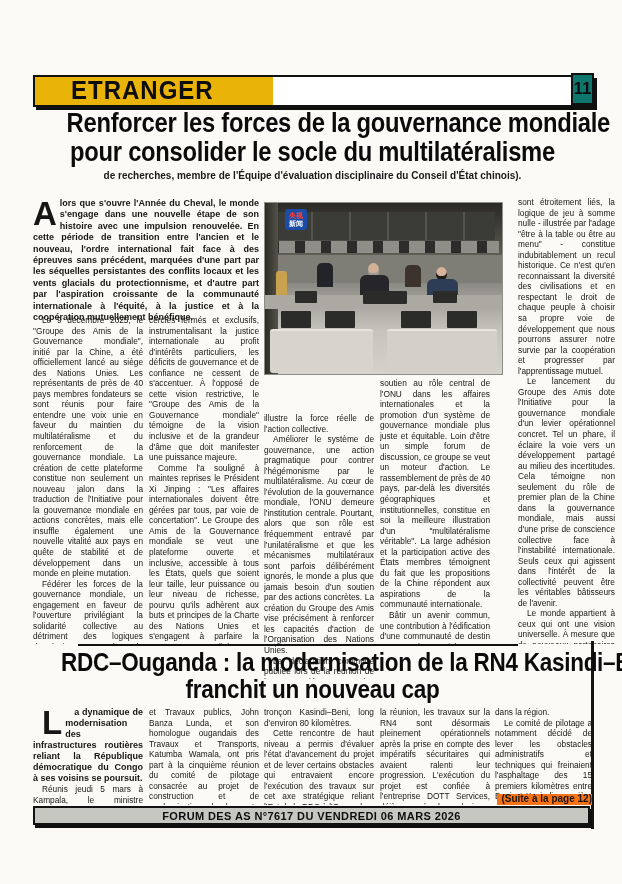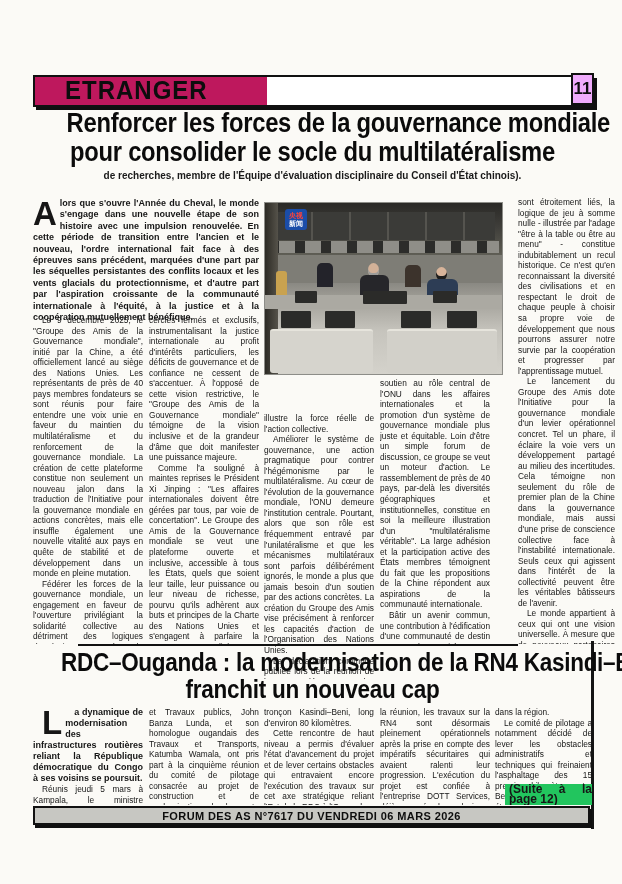--- a/index.html
+++ b/index.html
@@ -7,25 +7,25 @@
     width:622px;height:884px;position:relative;overflow:hidden;
     background:#fbfaf6;color:#161616;
     font-family:"Liberation Sans", sans-serif;
     -webkit-font-smoothing:antialiased;
   }
   .abs{position:absolute;}
 
   
   .masthead{left:33px;top:75px;width:557px;height:28px;border:2px solid #111;
     background:#fff;box-shadow:3px 3px 0 0 #101010;}
-  .masthead-grey{position:absolute;left:0;top:0;width:232px;height:100%;background:#be185d;
-    display:flex;align-items:center;}
+  .masthead-grey{position:absolute;left:0;top:0;width:232px;height:100%;background:#eab308;
+    display:flex;align-items:center;padding-left:6px;}
   .section-title{font-size:24px;font-weight:900;letter-spacing:1px;padding-left:30px;
     transform:scaleY(1.05);color:#0d0d0d;}
-  .pagenum-box{position:absolute;right:-2px;top:-4px;width:23px;height:32px;background:#f0abfc;
+  .pagenum-box{position:absolute;right:-2px;top:-4px;width:23px;height:32px;background:#0f766e;
     border:2px solid #111;box-sizing:border-box;display:flex;align-items:center;justify-content:center;
     font-size:17px;font-weight:900;color:#0d0d0d;}
 
   
   .headline1{left:33px;top:109px;width:559px;text-align:center;}
   .headline2{left:33px;top:649px;width:559px;text-align:center;}
   .hl{display:block;font-weight:900;font-size:27px;line-height:29px;white-space:nowrap;
     transform:scaleX(0.88);transform-origin:50% 50%;color:#0b0b0b;letter-spacing:-0.3px;}
   .headline2 .hl{font-size:25px;line-height:27px;transform:scaleX(0.9);}
   .byline{left:33px;top:170px;width:559px;text-align:center;font-size:10px;font-weight:bold;
@@ -45,21 +45,21 @@
   .a1c5{left:518px;top:197px;width:97px;height:447px;}
   .divider{left:78px;top:644px;width:440px;height:2px;background:#111;}
   .edge-line{left:591px;top:641px;width:3px;height:188px;background:#141414;}
 
   .a2lead{font-weight:bold;font-size:9px;line-height:11px;text-align:justify;margin:0 0 6px 0;}
   .a2c1{left:33px;top:707px;width:110px;height:98px;}
   .a2c2{left:149px;top:707px;width:110px;height:98px;}
   .a2c3{left:264px;top:707px;width:110px;height:98px;}
   .a2c4{left:380px;top:707px;width:110px;height:98px;}
   .a2c5{left:495px;top:707px;width:97px;height:98px;}
-  .suite{position:absolute;right:0;bottom:0;font-size:12px;font-weight:bold;background:#22c55e;padding-left:4px;margin-left:10px;}
+  .suite{position:absolute;right:0;bottom:0;font-size:10px;font-weight:bold;background:#f97316;padding-left:4px;}
 
   
   .footer-bar{left:33px;top:806px;width:557px;height:19px;background:#c7c7c2;border:2px solid #111;
     box-shadow:2px 3px 0 0 #0f0f0f;display:flex;align-items:center;justify-content:center;box-sizing:border-box;}
   .footer-text{font-size:11px;font-weight:900;letter-spacing:0.4px;color:#0d0d0d;}
 
   
   .photo{left:264px;top:202px;width:237px;height:171px;border:1px solid #8d8d88;
     background:linear-gradient(180deg,#2a2926 0%,#3f3e3a 14%,#59584f 28%,#7e7d77 42%,#a5a39c 58%,#c6c4bd 75%,#d4d2cb 100%);
     overflow:hidden;}

